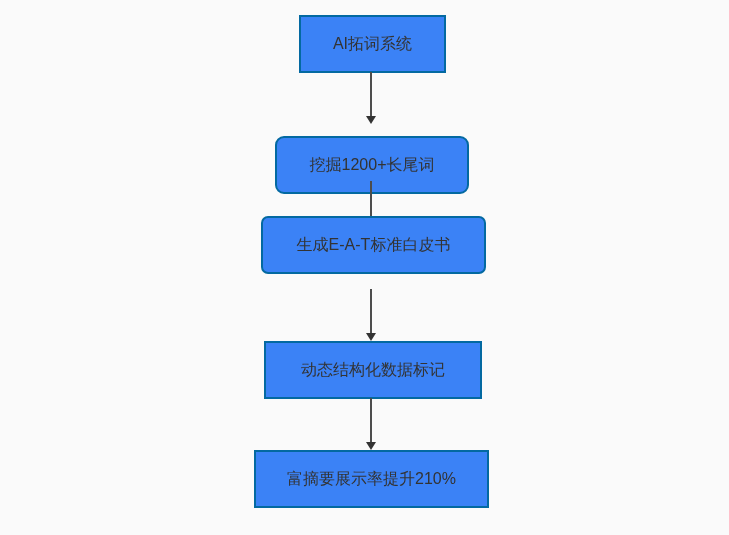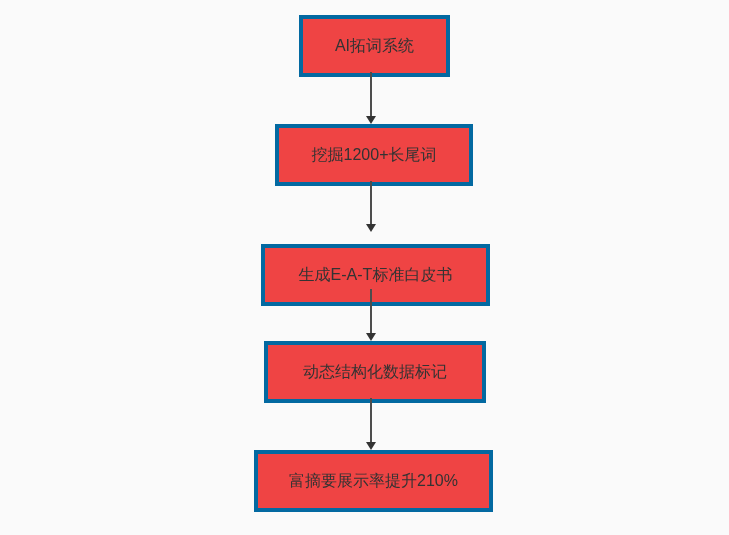--- a/index.html
+++ b/index.html
@@ -15,22 +15,22 @@
   }
   .canvas {
     position: relative;
     width: 729px;
     height: 535px;
     background: #fafafa;
   }
   .node {
     position: absolute;
     height: 54px;
-    background: #ef4444;
-    border: 4px solid #0369a1;
+    background: #3b82f6;
+    border: 2px solid #0369a1;
     display: flex;
     align-items: center;
     justify-content: center;
     box-sizing: content-box;
   }
   .node-label {
     font-size: 16px;
     color: #333333;
     white-space: nowrap;
     line-height: 1;
@@ -50,22 +50,22 @@
   }
   .edge-arrowhead {
     width: 0;
     height: 0;
     border-left: 5px solid transparent;
     border-right: 5px solid transparent;
     border-top: 8px solid #333333;
   }
   
   #node-0 { left: 299px; top: 15px;  width: 143px; }
-  #node-1 { left: 275px; top: 124px; width: 190px; }
-  #node-2 { left: 261px; top: 244px; width: 221px; }
+  #node-1 { left: 275px; top: 136px; width: 190px; border-radius: 9px; }
+  #node-2 { left: 261px; top: 216px; width: 221px; border-radius: 7px; }
   #node-3 { left: 264px; top: 341px; width: 214px; align-items: center; }
   #node-4 { left: 254px; top: 450px; width: 231px; }
   
   #edge-0 { top: 72px;  height: 52px; }
   #edge-1 { top: 181px; height: 51px; }
   #edge-2 { top: 289px; height: 52px; }
   #edge-3 { top: 398px; height: 52px; }
 </style>
 </head>
 <body>

